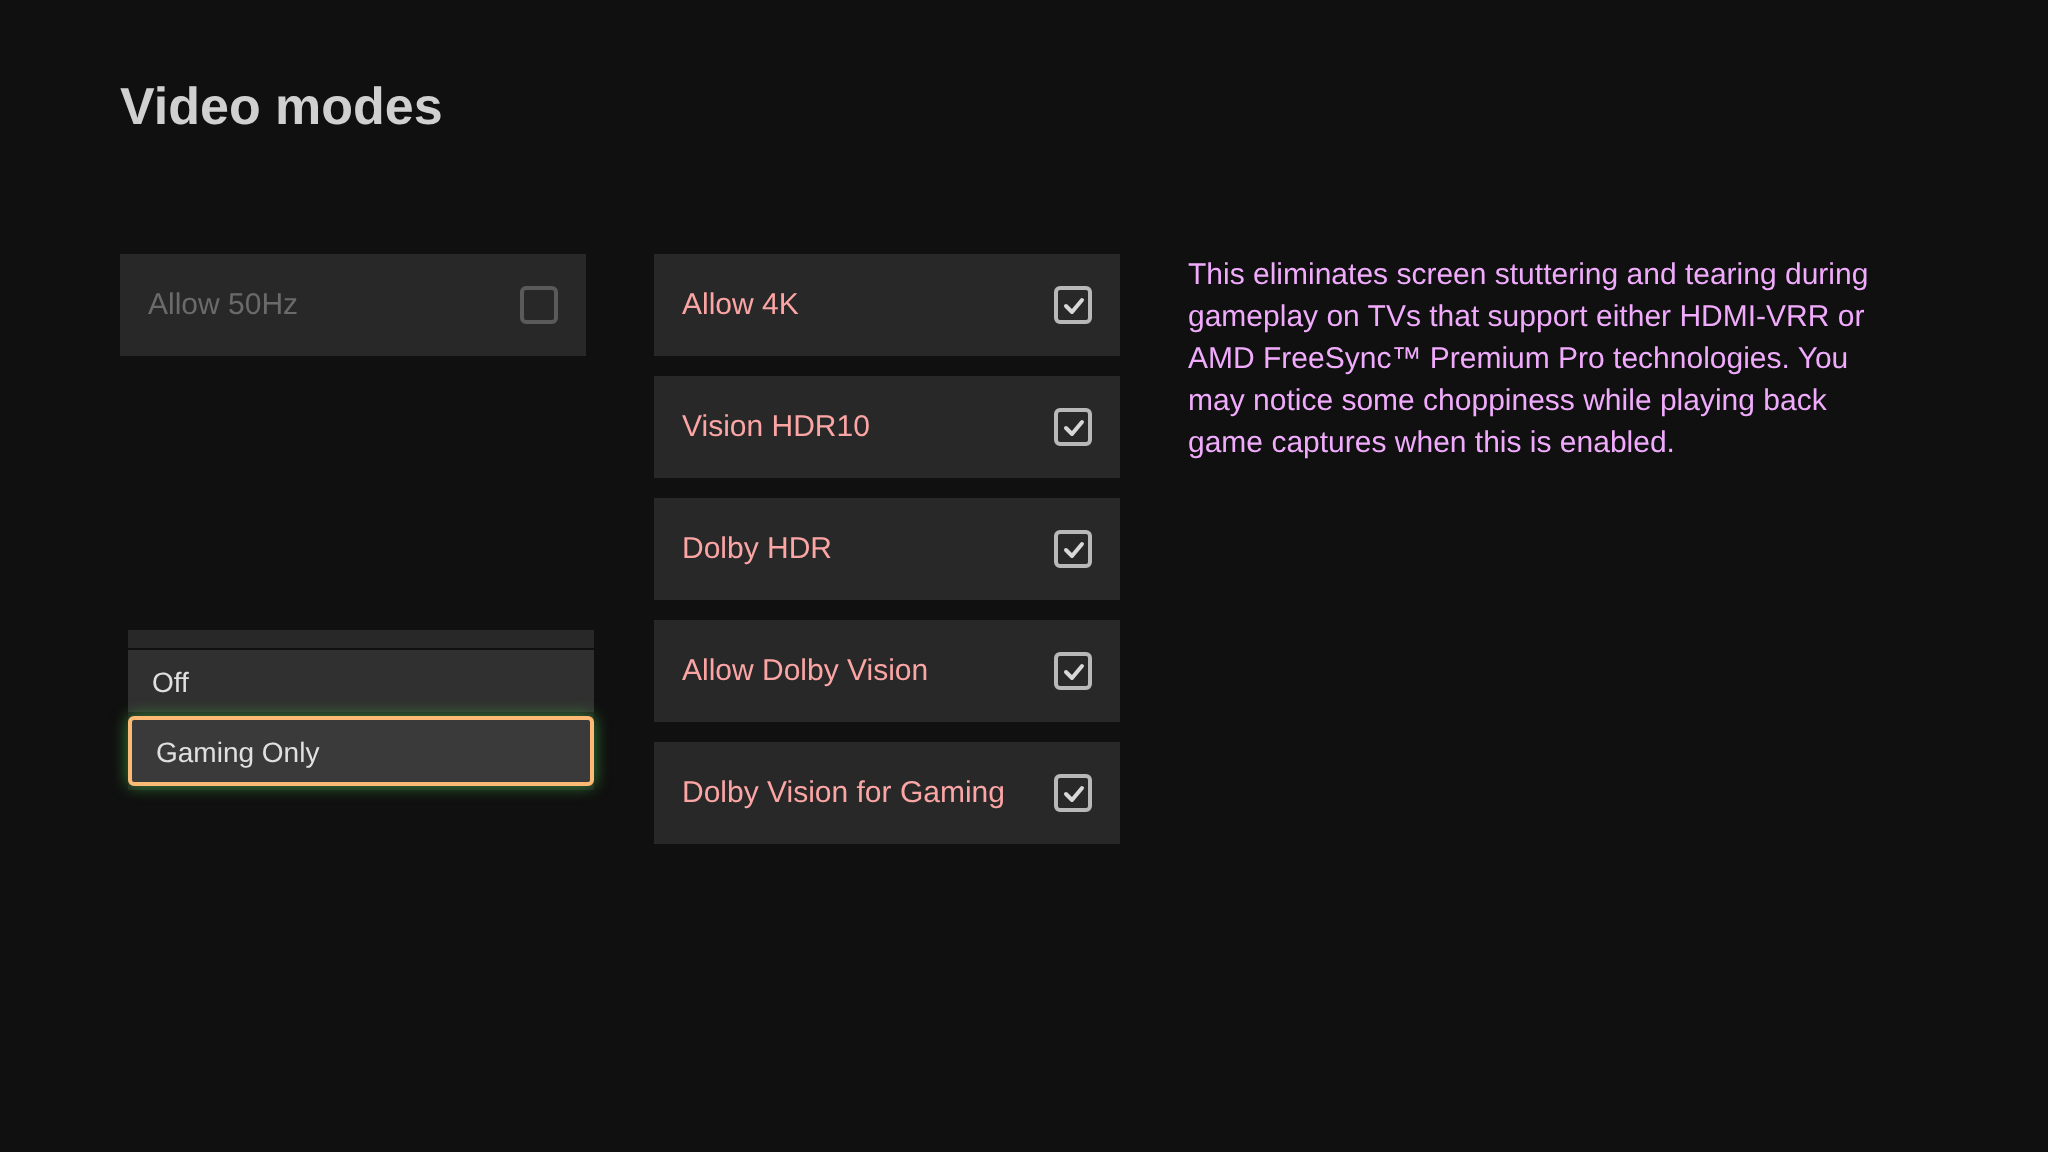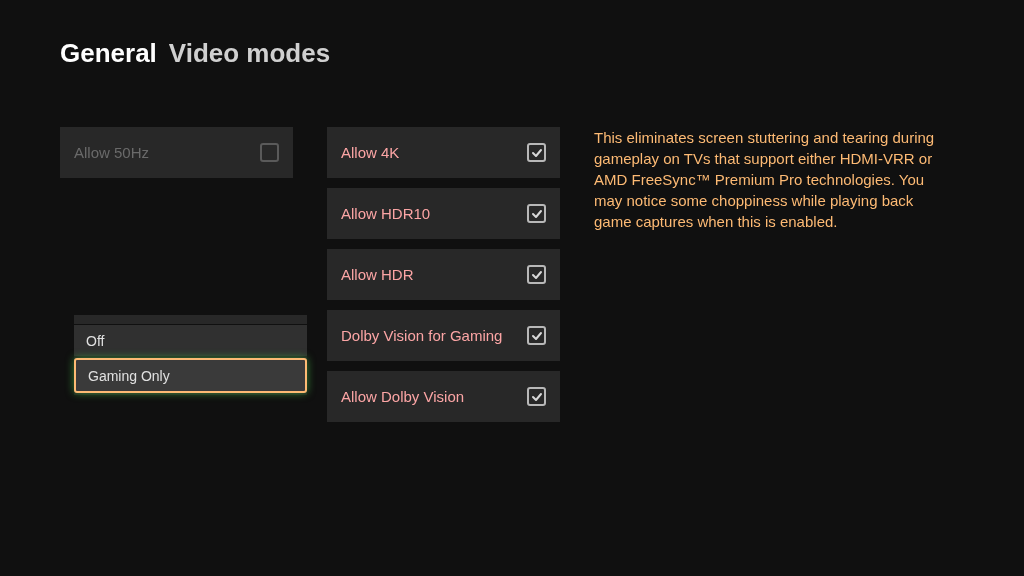--- a/index.html
+++ b/index.html
@@ -76,21 +76,21 @@
     }
     .checkbox.disabled {
       border-color: #5a5a5a;
     }
     .checkbox svg {
       width: 12px;
       height: 12px;
     }
     .dropdown-panel {
       position: absolute;
-      left: 14px;
+      left: 4px;
       top: 188px;
       width: 233px;
       background: #1e1e1e;
       z-index: 10;
     }
     .dropdown-peek {
       height: 10px;
       background: #282828;
       border-bottom: 1px solid #101010;
     }
@@ -110,29 +110,28 @@
       border-radius: 3px;
       box-shadow: 0 0 8px rgba(79, 208, 79, 0.6);
       height: 35px;
       margin: 2px 0;
     }
     .desc {
       flex: 1;
       padding-right: 20px;
       font-size: 15px;
       line-height: 1.4;
-      color: #fdba74;
+      color: #f0abfc;
       font-weight: 400;
     }
   </style>
 </head>
 <body>
 
 <div class="header">
-  <span class="header-category">General</span>
   <span class="header-title">Video modes</span>
 </div>
 
 <div class="content">
   <div class="columns">
 
     <div class="col">
 
       <div class="option-row disabled">
         <span class="option-label">Allow 50Hz</span>
@@ -154,54 +153,54 @@
       <div class="option-row">
         <span class="option-label">Allow 4K</span>
         <span class="checkbox">
           <svg viewBox="0 0 12 12">
               <path d="M2 6 L5 9 L10 3" stroke="#d8d8d8" stroke-width="2" fill="none" stroke-linecap="round" stroke-linejoin="round"></path>
             </svg>
         </span>
       </div>
 
       <div class="option-row">
-        <span class="option-label">Allow HDR10</span>
-        <span class="checkbox">
-          <svg viewBox="0 0 12 12">
-              <path d="M2 6 L5 9 L10 3" stroke="#d8d8d8" stroke-width="2" fill="none" stroke-linecap="round" stroke-linejoin="round"></path>
-            </svg>
-        </span>
-      </div>
-
-      <div class="option-row">
-        <span class="option-label">Allow HDR</span>
+        <span class="option-label">Vision HDR10</span>
+        <span class="checkbox">
+          <svg viewBox="0 0 12 12">
+              <path d="M2 6 L5 9 L10 3" stroke="#d8d8d8" stroke-width="2" fill="none" stroke-linecap="round" stroke-linejoin="round"></path>
+            </svg>
+        </span>
+      </div>
+
+      <div class="option-row">
+        <span class="option-label">Dolby HDR</span>
+        <span class="checkbox">
+          <svg viewBox="0 0 12 12">
+              <path d="M2 6 L5 9 L10 3" stroke="#d8d8d8" stroke-width="2" fill="none" stroke-linecap="round" stroke-linejoin="round"></path>
+            </svg>
+        </span>
+      </div>
+
+      <div class="option-row">
+        <span class="option-label">Allow Dolby Vision</span>
         <span class="checkbox">
           <svg viewBox="0 0 12 12">
               <path d="M2 6 L5 9 L10 3" stroke="#d8d8d8" stroke-width="2" fill="none" stroke-linecap="round" stroke-linejoin="round"></path>
             </svg>
         </span>
       </div>
 
       <div class="option-row">
         <span class="option-label">Dolby Vision for Gaming</span>
         <span class="checkbox">
           <svg viewBox="0 0 12 12">
               <path d="M2 6 L5 9 L10 3" stroke="#d8d8d8" stroke-width="2" fill="none" stroke-linecap="round" stroke-linejoin="round"></path>
             </svg>
         </span>
       </div>
 
-      <div class="option-row">
-        <span class="option-label">Allow Dolby Vision</span>
-        <span class="checkbox">
-          <svg viewBox="0 0 12 12">
-              <path d="M2 6 L5 9 L10 3" stroke="#d8d8d8" stroke-width="2" fill="none" stroke-linecap="round" stroke-linejoin="round"></path>
-            </svg>
-        </span>
-      </div>
-
     </div>
 
   </div>
 
   <div class="desc">This eliminates screen stuttering and tearing during gameplay on TVs that support either HDMI-VRR or AMD FreeSync™ Premium Pro technologies. You may notice some choppiness while playing back game captures when this is enabled.</div>
 
 </div>
 
 </body></html>

